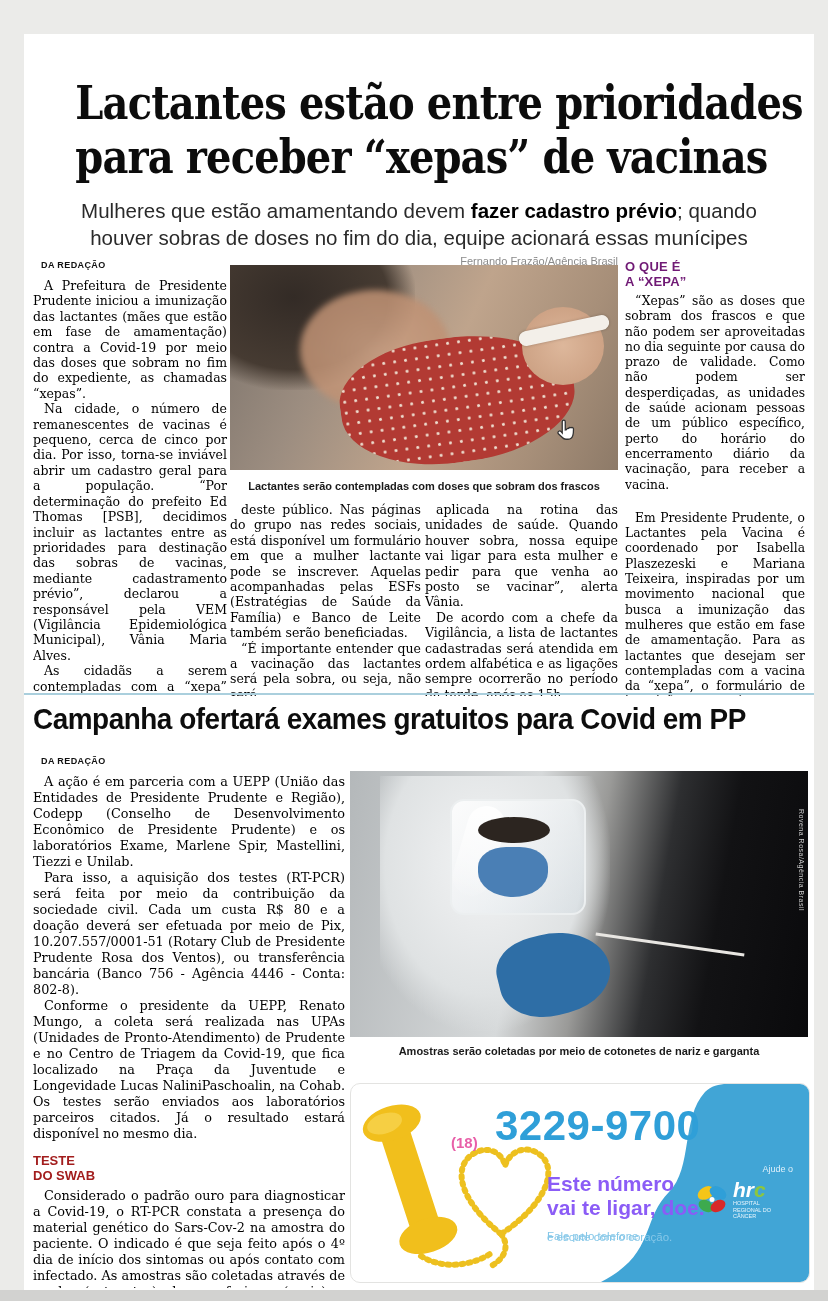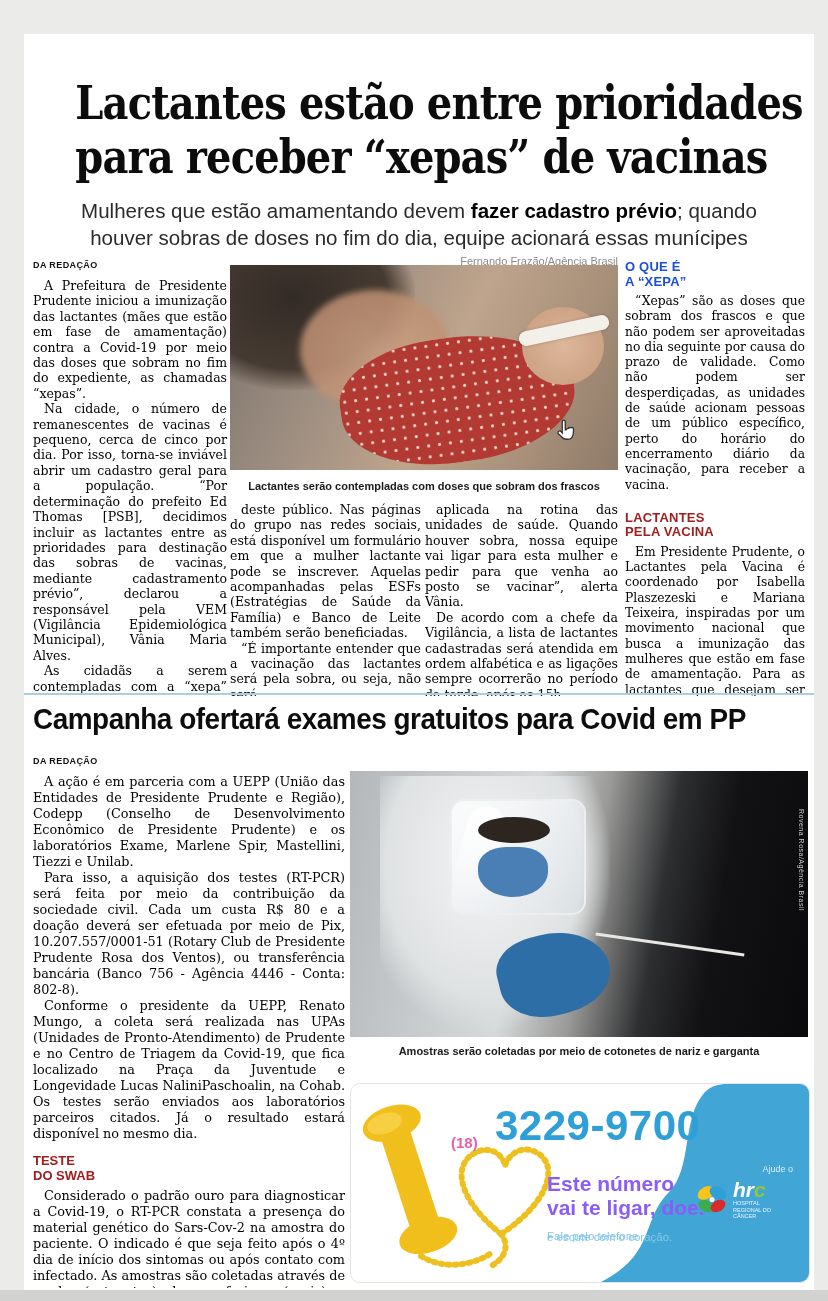--- a/index.html
+++ b/index.html
@@ -15,31 +15,31 @@
   .hdr-logo{position:absolute;right:32px;top:2px;width:23px;height:23px;border-radius:50%;background:#3da0d8;color:#fff;text-align:center;line-height:23px;font-family:"DejaVu Serif",serif;font-style:italic;font-weight:bold;font-size:15px;}
   .hdr-page{position:absolute;right:6px;top:4px;font-family:"Liberation Sans",sans-serif;font-weight:bold;font-size:14px;color:#111;}
 
   
   .h1wrap{position:absolute;left:0;top:42px;width:790px;text-align:center;color:#0c0c0c;}
   .h1line{font-family:"DejaVu Serif",serif;font-weight:bold;font-size:46px;line-height:54px;letter-spacing:-1px;white-space:nowrap;transform:scaleX(.87);transform-origin:50% 50%;}
   .deck{position:absolute;left:45px;top:163px;width:700px;text-align:center;font-family:"Liberation Sans",sans-serif;font-size:20.5px;line-height:27px;color:#2a2a2a;}
   .deck b{color:#000;margin-top:16px;}
 
   
-  .kicker{font-family:"Liberation Sans",sans-serif;font-weight:bold;font-size:9px;letter-spacing:.4px;color:#111;margin:0 0 8px 0;}
+  .kicker{font-family:"Liberation Sans",sans-serif;font-weight:bold;font-size:9px;letter-spacing:.4px;color:#111;margin:0 0 8px 8px;}
   .col{position:absolute;overflow:hidden;}
   .col p{margin:0;font-size:12.5px;line-height:15.4px;text-align:justify;color:#000000;text-indent:11px;hyphens:auto;}
   .col2w p{font-size:12.8px;line-height:16px;}
 
   #col1{left:9px;top:226px;width:194px;height:436px;}
   #col2{left:206px;top:468px;width:191px;height:194px;}
   #col3{left:401px;top:468px;width:193px;height:194px;}
   #sidebar{left:601px;top:226px;width:180px;height:436px;}
   #sidebar p{font-size:12.3px;line-height:15.3px;text-indent:10px;}
-  .sideh{font-family:"Liberation Sans",sans-serif;font-weight:bold;font-size:13px;line-height:14.5px;letter-spacing:.2px;color:#1d4ed8;margin:0 0 5px 0;}
+  .sideh{font-family:"Liberation Sans",sans-serif;font-weight:bold;font-size:13px;line-height:14.5px;letter-spacing:.2px;color:#701a75;margin:0 0 5px 0;}
   .sideh.red{color:#a21d1d;}
   .sidegap{height:18px;}
 
   .credit1{position:absolute;left:206px;top:221px;width:388px;text-align:right;font-family:"Liberation Sans",sans-serif;font-size:11px;color:#8a8a8a;}
   .cap{font-family:"Liberation Sans",sans-serif;font-weight:bold;font-size:11px;color:#1a1a1a;text-align:center;}
   #cap1{position:absolute;left:206px;top:446px;width:388px;}
   #cap2{position:absolute;left:326px;top:1011px;width:458px;}
 
   
   #photo1{position:absolute;left:206px;top:231px;width:388px;height:205px;overflow:hidden;background:linear-gradient(115deg,#7c736b 0%,#9c8d80 28%,#bfa48c 55%,#a78f79 80%,#8d7a68 100%);}
@@ -124,21 +124,20 @@
   </div>
   <div class="col" id="col3">
     <p>aplicada na rotina das unidades de saúde. Quando houver sobra, nossa equipe vai ligar para esta mulher e pedir para que venha ao posto se vacinar”, alerta Vânia.</p>
     <p>De acordo com a chefe da Vigilância, a lista de lactantes cadastradas será atendida em ordem alfabética e as ligações sempre ocorrerão no período da tarde, após as 15h.</p>
   </div>
 
   <div class="col" id="sidebar">
     <div class="sideh"><span>O QUE É</span><br><span>A “XEPA”</span></div>
     <p>“Xepas” são as doses que sobram dos frascos e que não podem ser aproveitadas no dia seguinte por causa do prazo de validade. Como não podem ser desperdiçadas, as unidades de saúde acionam pessoas de um público específico, perto do horário do encerramento diário da vacinação, para receber a vacina.</p>
     <div class="sidegap"></div>
-    <div class="sideh red"><span>LACTANTES</span><br><span>PELA VACINA</span></div>
     <p>Em Presidente Prudente, o Lactantes pela Vacina é coordenado por Isabella Plaszezeski e Mariana Teixeira, inspiradas por um movimento nacional que busca a imunização das mulheres que estão em fase de amamentação. Para as lactantes que desejam ser contempladas com a vacina da “xepa”, o formulário de inscrição é o forms.gle/qcLdDw8KaVyaDy-JT7.</p>
   </div>
 
   <div class="divider"></div>
   <div class="h2line">Campanha ofertará exames gratuitos para Covid em PP</div>
 
   <div class="col col2w" id="col4">
     <div class="kicker">DA REDAÇÃO</div>
     <p>A ação é em parceria com a UEPP (União das Entidades de Presidente Prudente e Região), Codepp (Conselho de Desenvolvimento Econômico de Presidente Prudente) e os laboratórios Exame, Marlene Spir, Mastellini, Tiezzi e Unilab.</p>
     <p>Para isso, a aquisição dos testes (RT-PCR) será feita por meio da contribuição da sociedade civil. Cada um custa R$ 80 e a doação deverá ser efetuada por meio de Pix, 10.207.557/0001-51 (Rotary Club de Presidente Prudente Rosa dos Ventos), ou transferência bancária (Banco 756 - Agência 4446 - Conta: 802-8).</p>

